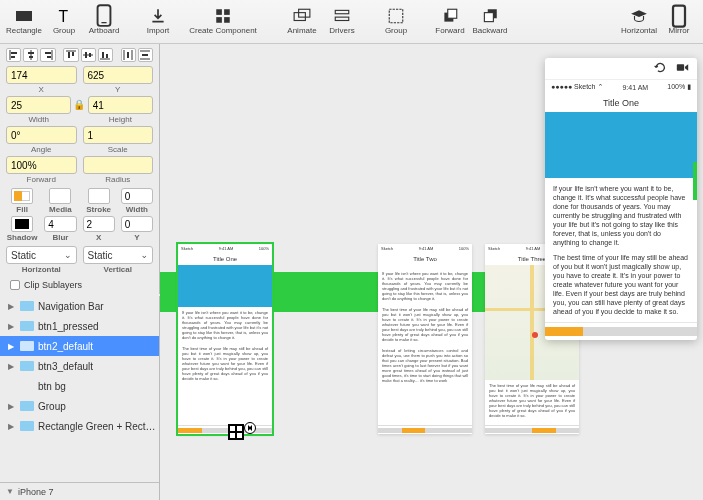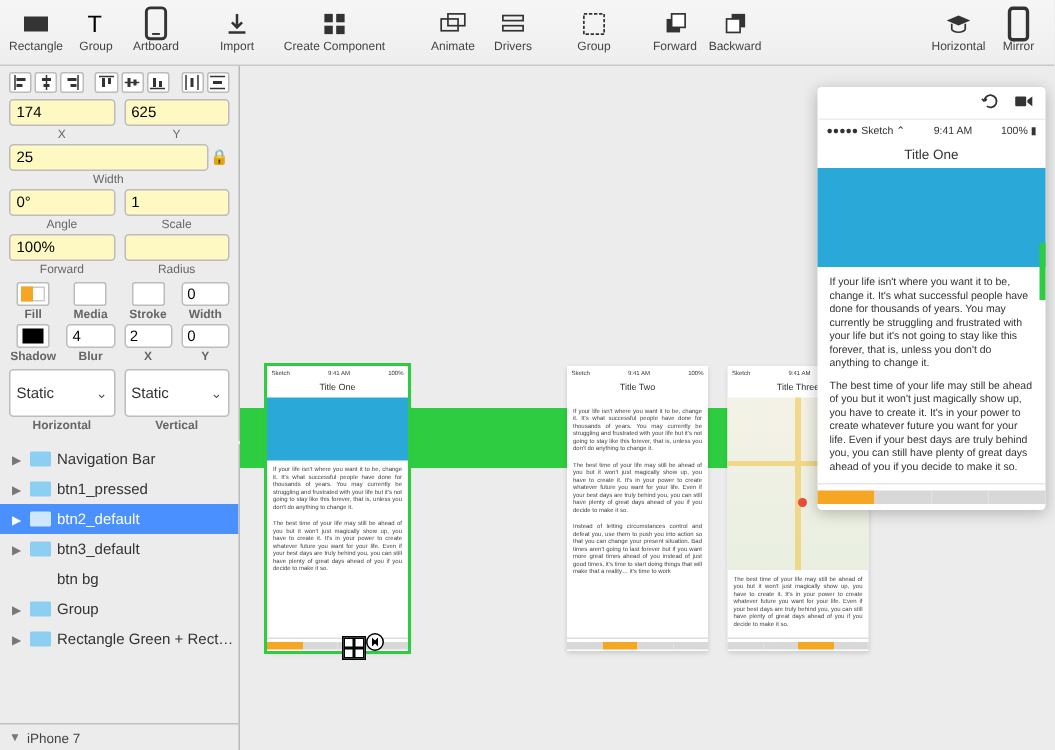--- a/index.html
+++ b/index.html
@@ -19,21 +19,21 @@
   .mini-toolbar { display: flex; gap: 2px; margin-bottom: 4px; }
   .mini-btn { width: 16px; height: 14px; background: #fff; border: 1px solid #bcbcbc; border-radius: 2px; display:flex;align-items:center;justify-content:center; }
   .mini-btn svg { width:10px; height:10px; }
   .row { display:flex; gap:6px; margin-bottom:2px; }
   .field { flex:1; }
   .field input { width: 100%; height: 18px; font-size: 10px; padding: 0 4px; border: 1px solid #bcbcbc; border-radius: 3px; background: #fef9c3; }
   .field .sublbl { font-size: 8px; color: #666; text-align: center; display:block; margin-top:1px; }
   .swatch { width:22px; height:16px; border:1px solid #bcbcbc; border-radius:2px; background:#fff; display:flex; align-items:center; justify-content:center; }
   .swatch.black::after { content:""; width:14px; height:10px; background:#000; }
   .swatch-lbl { font-size:8px; color:#666; margin-top:1px; text-align:center;font-weight:bold; }
-  .select { flex:1; height:32px; border:1px solid #bcbcbc; border-radius:3px; background:#fff; font-size:10px; display:flex; align-items:center; padding:0 4px; justify-content:space-between; }
+  .select { flex:1; height:18px; border:1px solid #bcbcbc; border-radius:3px; background:#fff; font-size:10px; display:flex; align-items:center; padding:0 4px; justify-content:space-between; }
   .select::after { content:"⌄"; font-size:9px; color:#555; }
   .check-row { display:flex; align-items:center; gap:4px; font-size:9px; color:#333; margin-top:6px; padding-left:4px; }
   .checkbox { width:10px; height:10px; border:1px solid #999; border-radius:2px; background:#fff; }
 
   
   .layers { position: absolute; left: 0; top: 296px; width: 160px; bottom: 0; background: #ececec; border-right: 1px solid #bababa; overflow:hidden; }
   .layer-item { display:flex; align-items:center; height:20px; padding-left: 8px; font-size:10px; color:#333; gap:4px; }
   .layer-item.sel { background:#4a90ff; color:#fff; }
   .disclose { width:8px; color:#777; font-size:8px; }
   .layer-item.sel .disclose { color:#fff; }
@@ -265,20 +265,21 @@
   </div>
 
   <div class="row">
     <div class="field"><input value="174" style=""><span class="sublbl">X</span></div>
     <div class="field"><input value="625" style=""><span class="sublbl">Y</span></div>
   </div>
   <div class="row">
     <div class="field" style="display:flex;gap:2px;align-items:flex-start">
       <div style="flex:1"><input value="25" style=""><span class="sublbl">Width</span></div>
       <div style="padding-top:3px">🔒</div>
+      <div style="flex:1"><input value="41" style=""><span class="sublbl">Height</span></div>
     </div>
   </div>
   <div class="row">
     <div class="field"><input value="0°" style=""><span class="sublbl">Angle</span></div>
     <div class="field"><input value="1" style=""><span class="sublbl">Scale</span></div>
   </div>
   <div class="row">
     <div class="field"><input value="100%" style=""><span class="sublbl">Forward</span></div>
     <div class="field"><input value="" style=""><span class="sublbl">Radius</span></div>
   </div>
@@ -323,20 +324,24 @@
       <div class="swatch-lbl">Horizontal</div>
     </div>
     <div style="flex:1">
       <div class="select">
           <span>Static</span>
         </div>
       <div class="swatch-lbl">Vertical</div>
     </div>
   </div>
 
+  <div class="check-row">
+    <div class="checkbox"></div>
+    <span>Clip Sublayers</span>
+  </div>
 </div>
 
 <div class="layers">
   <div class="layer-item">
       <span class="disclose">▶</span>
       <div class="folder-ic"></div>
       <span>Navigation Bar</span>
     </div>
   <div class="layer-item">
       <span class="disclose">▶</span>

